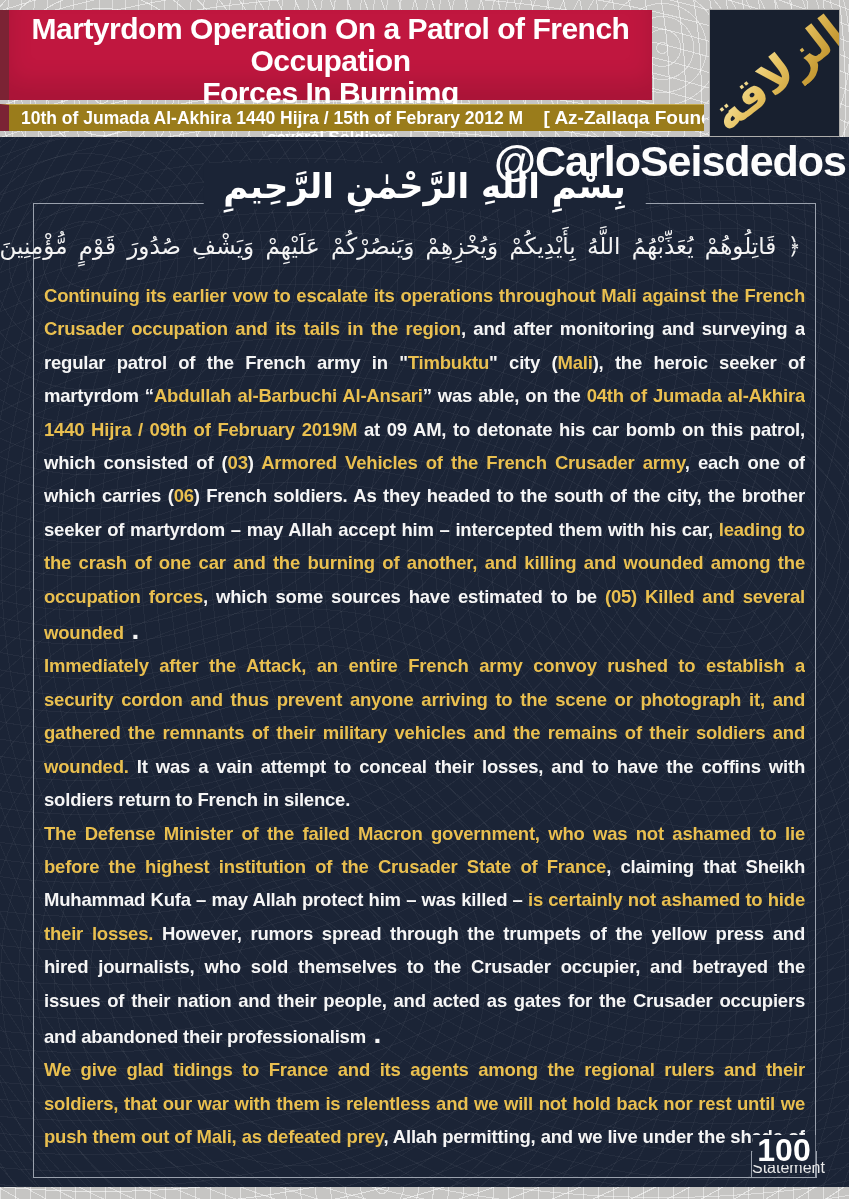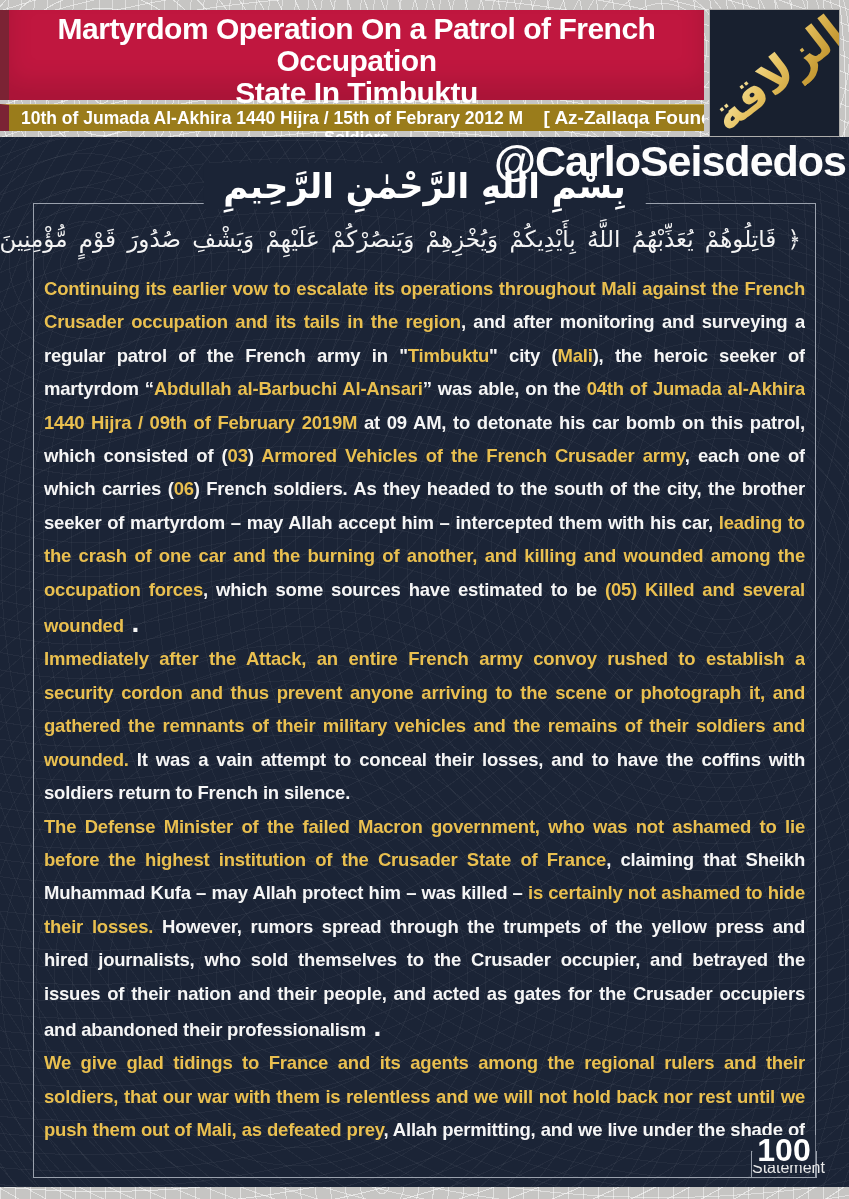--- a/index.html
+++ b/index.html
@@ -10,21 +10,21 @@
     background-color:#c6c5c3;
     background-image:
       repeating-radial-gradient(circle at 12% 8%, rgba(255,255,255,0) 0 7px, rgba(255,255,255,.55) 7px 8px, rgba(255,255,255,0) 8px 16px),
       repeating-radial-gradient(circle at 78% 4%, rgba(255,255,255,0) 0 5px, rgba(255,255,255,.45) 5px 6px, rgba(255,255,255,0) 6px 13px),
       repeating-radial-gradient(circle at 45% 99%, rgba(255,255,255,0) 0 6px, rgba(255,255,255,.5) 6px 7px, rgba(255,255,255,0) 7px 15px);
     overflow:hidden;
   }
 
   
   .red-box {
-    position:absolute; left:0; top:10px; width:704px; height:90px;
+    position:absolute; left:0; top:10px; width:652px; height:90px;
     background:#c0173f; border-left:9px solid #7b2334;
     color:#fff; text-align:center; padding-top:3px;
     box-shadow:inset 0 -18px 24px rgba(0,0,0,.12);
   }
   .red-box .title { font-size:30px; font-weight:700; line-height:32px; letter-spacing:-0.5px; }
   .red-box .subtitle { font-size:16.5px; font-weight:700; line-height:18px; margin-top:1px; }
 
   .date-bar {
     position:absolute; left:0; top:104px; width:704px; height:27px;
     background:#9a7c1b; border-left:9px solid #7b2334; border-top:1px solid #c3a84a;
@@ -66,21 +66,21 @@
   }
 
   .bismillah {
     position:absolute; top:26px; left:50%; transform:translateX(-50%);
     background:#1b2436; padding:0 20px; z-index:3;
     font-family:"DejaVu Sans", sans-serif; color:#fff;
     font-size:34px; font-weight:700; line-height:46px; white-space:nowrap;
   }
 
   .verse {
-    direction:rtl; text-align:center; margin-top:18px; padding:0 14px;
+    direction:rtl; text-align:center; margin-top:25px; padding:0 14px;
     font-family:"DejaVu Sans", sans-serif; color:#f4f4f4;
     font-size:23px; line-height:34px; word-spacing:4px; white-space:nowrap;
   }
 
   .statement-text {
     margin:16px 10px 0 10px; text-align:justify;
     font-size:18.5px; font-weight:700; line-height:33.4px; letter-spacing:-0.2px;
     color:#f5f5f5; height:878px; overflow:hidden;
   }
   .statement-text p { margin:0; }
@@ -99,21 +99,21 @@
   }
   .stmt-badge .label {
     margin-top:9px; color:#e8e8e8; font-size:16px; line-height:14px;
   }
 </style>
 </head>
 <body>
 
 <div class="red-box">
   <div class="title">Martyrdom Operation On a Patrol of French Occupation</div>
-  <div class="title">State In Timbuktu</div>
+  <div class="title">Forces In Burnimg</div>
   <div class="subtitle">Destroying an Armored Vehicule and Burnimg Another, Killing and Wounding several Soldiers</div>
   <div class="subtitle">and Desperate Attemps by the Enemy to conseal its Losses</div>
 </div>
 
 <div class="date-bar">
   <span>10th of Jumada Al-Akhira 1440 Hijra / 15th of Febrary 2012 M</span>
   <span class="brk">&nbsp;&nbsp;</span>
   <span class="brk">[ Az-Zallaqa Foundation / JNIM ]</span>
 </div>
 

